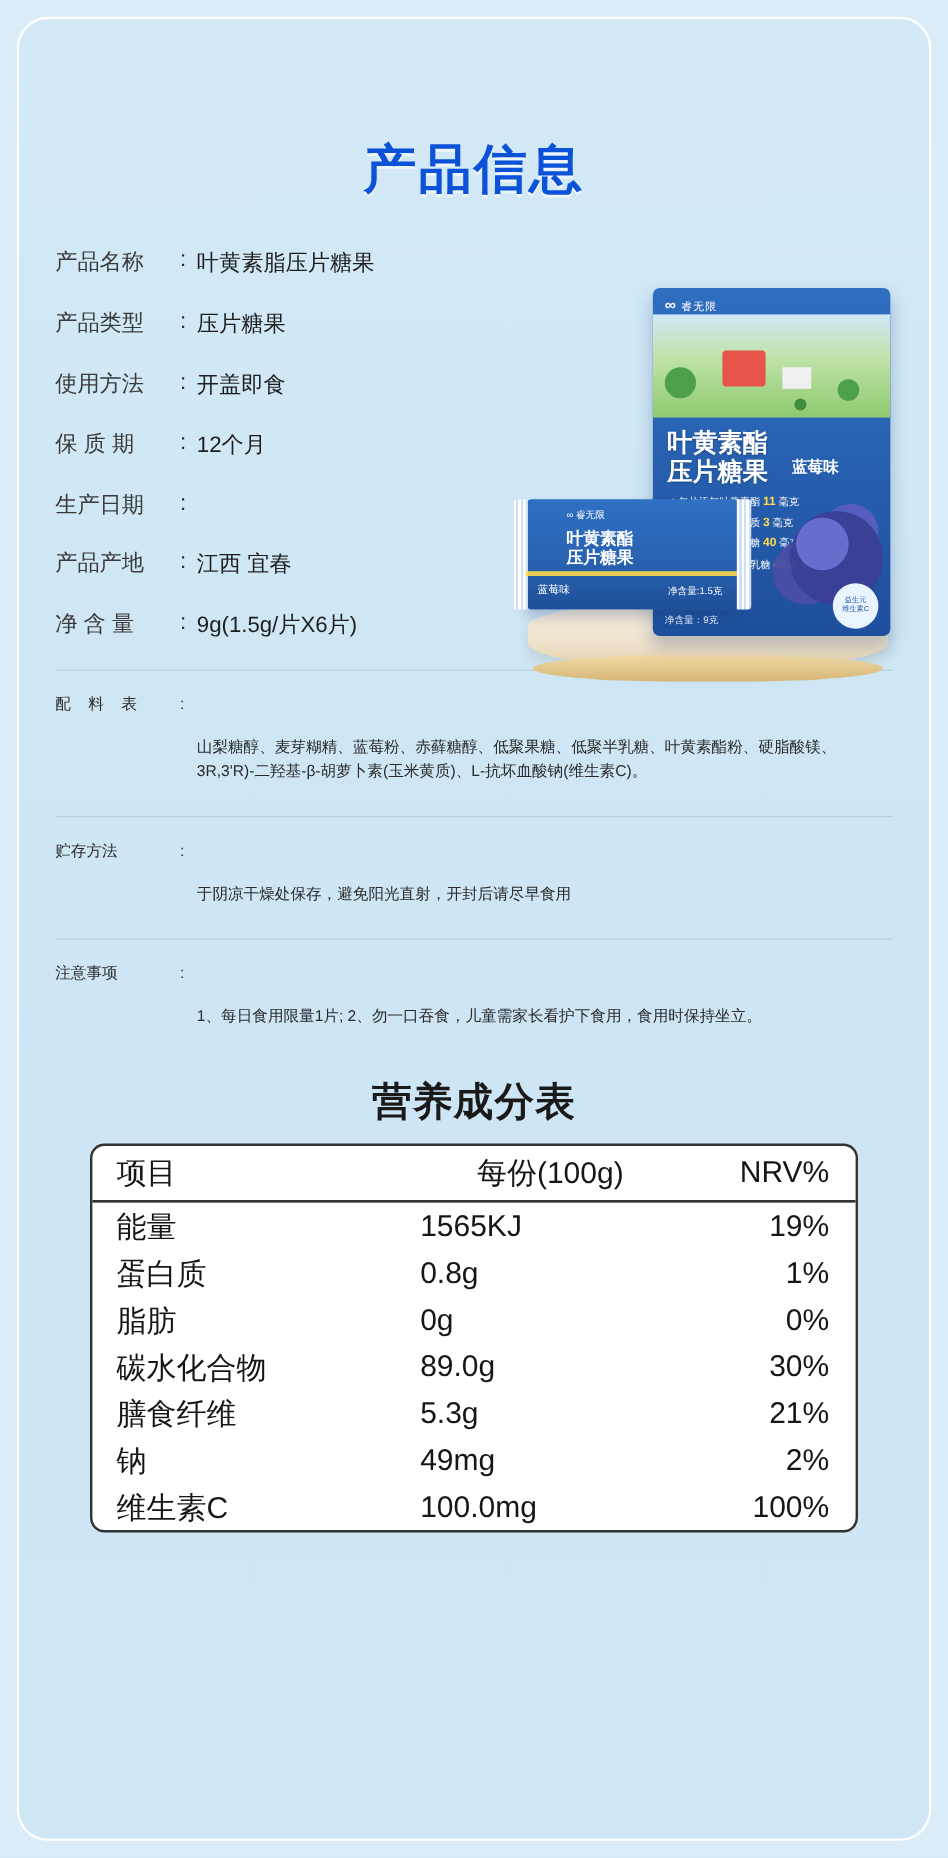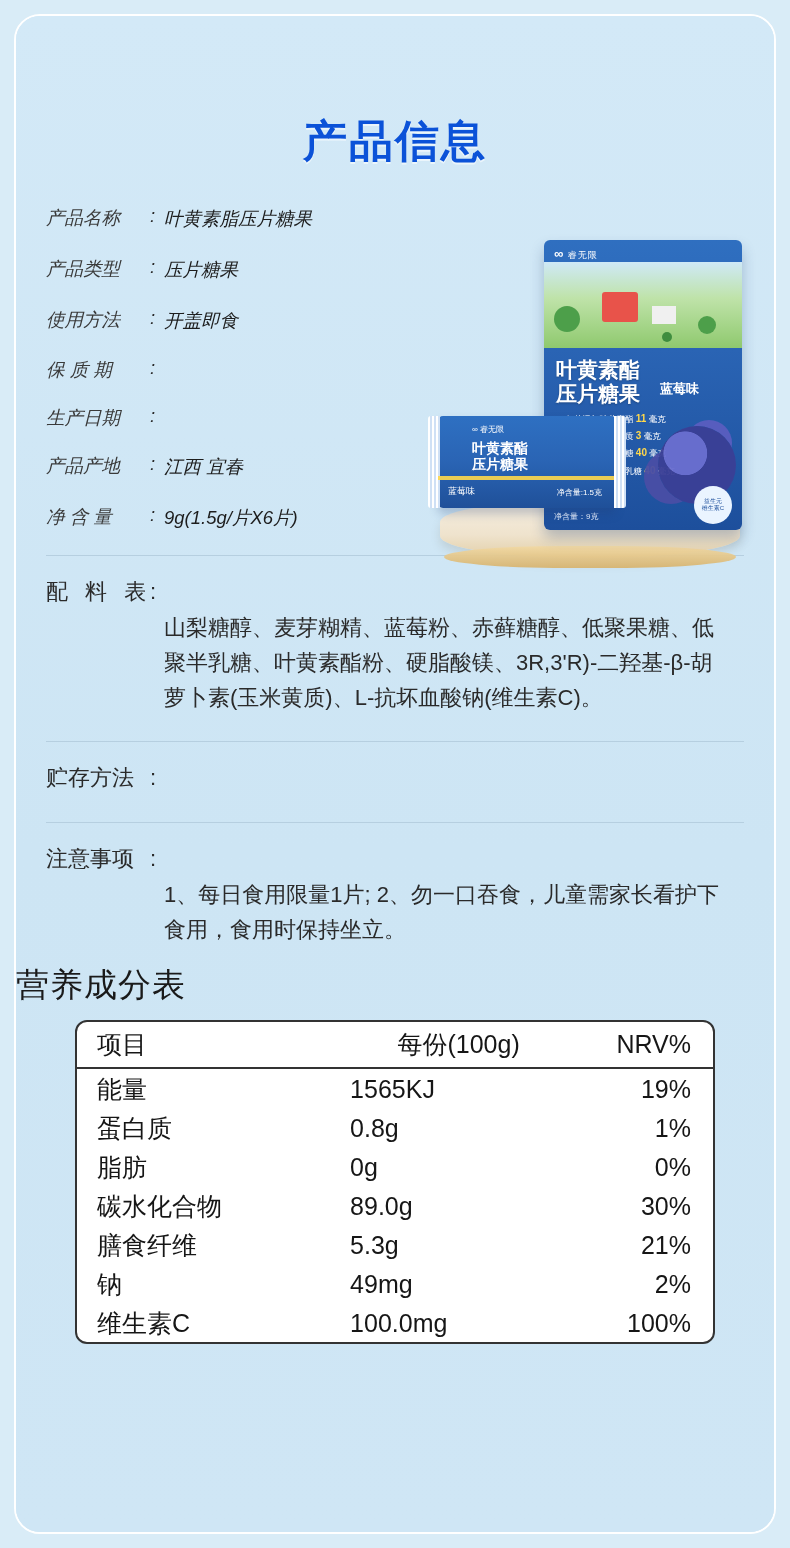--- a/index.html
+++ b/index.html
@@ -38,21 +38,20 @@
     margin-top: 96px;
     text-shadow: 0 2px 0 rgba(255,255,255,0.55);
   }
 
   
   .info-block {
     margin-top: 34px;
     padding: 0 40px 0 30px;
     position: relative;
     z-index: 3;
-    font-style: italic;
   }
   .row {
     display: flex;
     align-items: flex-start;
     margin-bottom: 23px;
     font-size: 18.5px;
     color: #2a2a2a;
   }
   .row .lbl {
     width: 104px;
@@ -179,35 +178,38 @@
 
   
   .divider {
     height: 1px;
     background: #b6cfe0;
     margin: 10px 30px 0 30px;
   }
   .para {
     padding: 18px 48px 16px 30px;
     display: flex;
-    font-size: 22px;
+    font-size: 13px;
     color: #2a2a2a;
     line-height: 1.6;
   }
   .para .lbl { width: 104px; flex: 0 0 104px; letter-spacing: 5.5px; white-space: nowrap;}
   .para .lbl.tight { letter-spacing: 0; }
   .para .colon { width: 14px; flex: 0 0 14px; }
   .para .val { flex: 1; margin-top: 36px; }
 
   
   .nutri-title {
+    text-align: center;
     font-size: 33px;
     color: #1a1a1a;
+    margin-top: 22px;
     margin-bottom: 12px;
     letter-spacing: 1px;
+    font-weight: bold;
   }
   .nutri-wrap {
     margin: 0 auto;
     width: 640px;
     background: #fff;
     border-radius: 12px;
     border: 2px solid #333;
     overflow: hidden;
   }
   table.nutri {
@@ -283,20 +285,21 @@
         <div class="val">压片糖果</div>
       </div>
       <div class="row">
         <div class="lbl">使用方法</div>
         <div class="colon">:</div>
         <div class="val">开盖即食</div>
       </div>
       <div class="row">
         <div class="lbl">保 质 期</div>
         <div class="colon">:</div>
+        <div class="val">12个月</div>
       </div>
       <div class="row">
         <div class="lbl">生产日期</div>
         <div class="colon">:</div>
       </div>
       <div class="row">
         <div class="lbl">产品产地</div>
         <div class="colon">:</div>
         <div class="val">江西 宜春</div>
       </div>
@@ -313,20 +316,21 @@
       <div class="lbl">配 料 表</div>
       <div class="colon">:</div>
       <div class="val">山梨糖醇、麦芽糊精、蓝莓粉、赤藓糖醇、低聚果糖、低聚半乳糖、叶黄素酯粉、硬脂酸镁、3R,3'R)-二羟基-β-胡萝卜素(玉米黄质)、L-抗坏血酸钠(维生素C)。</div>
     </div>
 
     <div class="divider"></div>
 
     <div class="para">
       <div class="lbl tight">贮存方法</div>
       <div class="colon">:</div>
+      <div class="val">于阴凉干燥处保存，避免阳光直射，开封后请尽早食用</div>
     </div>
 
     <div class="divider"></div>
 
     <div class="para">
       <div class="lbl tight">注意事项</div>
       <div class="colon">:</div>
       <div class="val">1、每日食用限量1片; 2、勿一口吞食，儿童需家长看护下食用，食用时保持坐立。</div>
     </div>
 

